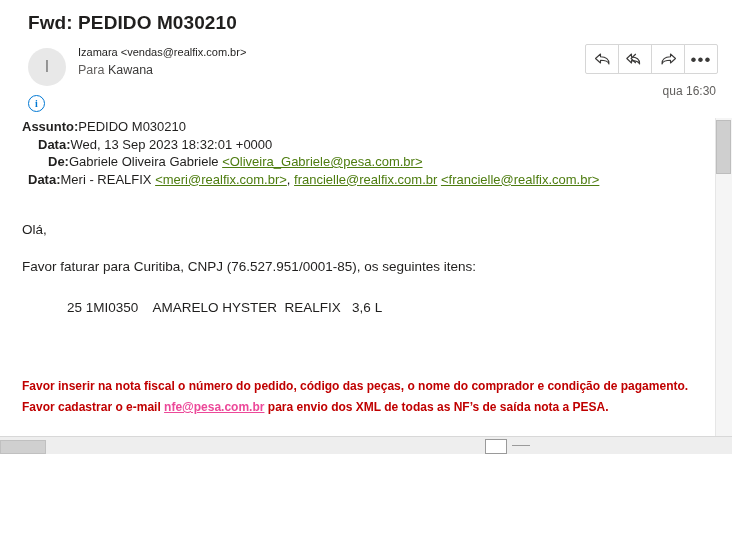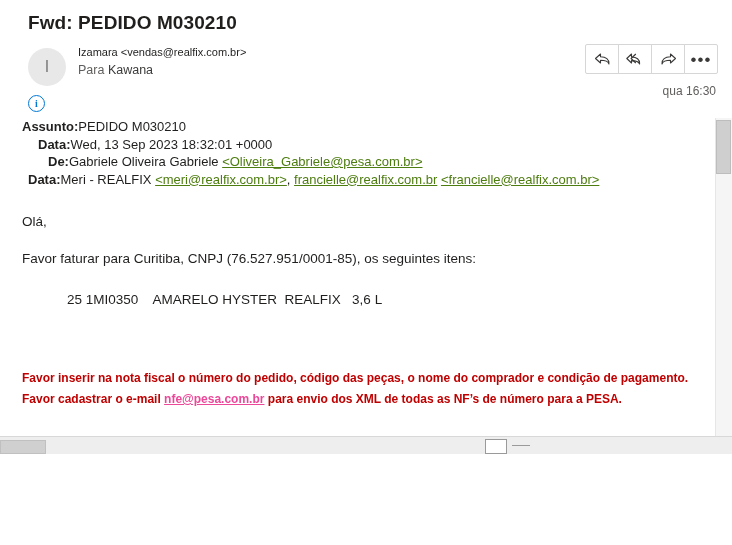--- a/index.html
+++ b/index.html
@@ -165,21 +165,21 @@
     color: #201f1e;
   }
   .alert-line {
     color: #c00000;
     font-weight: bold;
     font-style: italic;
     font-size: 15.5px;
     margin-top: 32px;
     margin-bottom: 0;
   }
-  .p-greeting { margin-top: 26px; }
+  .p-greeting { margin-top: 34px; }
   .p-invoice { margin-top: 22px; }
   .item-line {
     margin-top: 26px;
     padding-left: 45px;
     white-space: pre;
   }
   .closing {
     margin-top: 62px;
     color: #c00000;
     font-weight: bold;
@@ -317,21 +317,21 @@
       <span class="lbl">Data:</span><span>Meri - REALFIX </span><a class="mail-link" href="#">&lt;meri@realfix.com.br&gt;</a><span>, </span><a class="mail-link" href="#">francielle@realfix.com.br</a><span> </span><a class="mail-link" href="#">&lt;francielle@realfix.com.br&gt;</a>
     </div>
   </div>
 
   <div class="body-area">
     <div class="p-greeting">Olá,</div>
     <div class="p-invoice">Favor faturar para Curitiba, CNPJ (76.527.951/0001-85), os seguintes itens:</div>
     <div class="item-line">25 1MI0350    AMARELO HYSTER  REALFIX   3,6 L</div>
     <div class="closing">
       <div class="l1">Favor inserir na nota fiscal o número do pedido, código das peças, o nome do comprador e condição de pagamento.</div>
-      <div class="l2"><span>Favor cadastrar o e-mail </span><a href="#">nfe@pesa.com.br</a><span> para envio dos XML de todas as NF’s de número para a PESA.</span></div>
+      <div class="l2"><span>Favor cadastrar o e-mail </span><a href="#">nfe@pesa.com.br</a><span> para envio dos XML de todas as NF’s de saída nota a PESA.</span></div>
     </div>
   </div>
 
   <div class="scroll-track"></div>
   <div class="scroll-thumb"></div>
 
   <div class="bottom-strip">
     <div class="hsb"></div>
     <div class="center-box"></div>
     <div class="line-r"></div>

